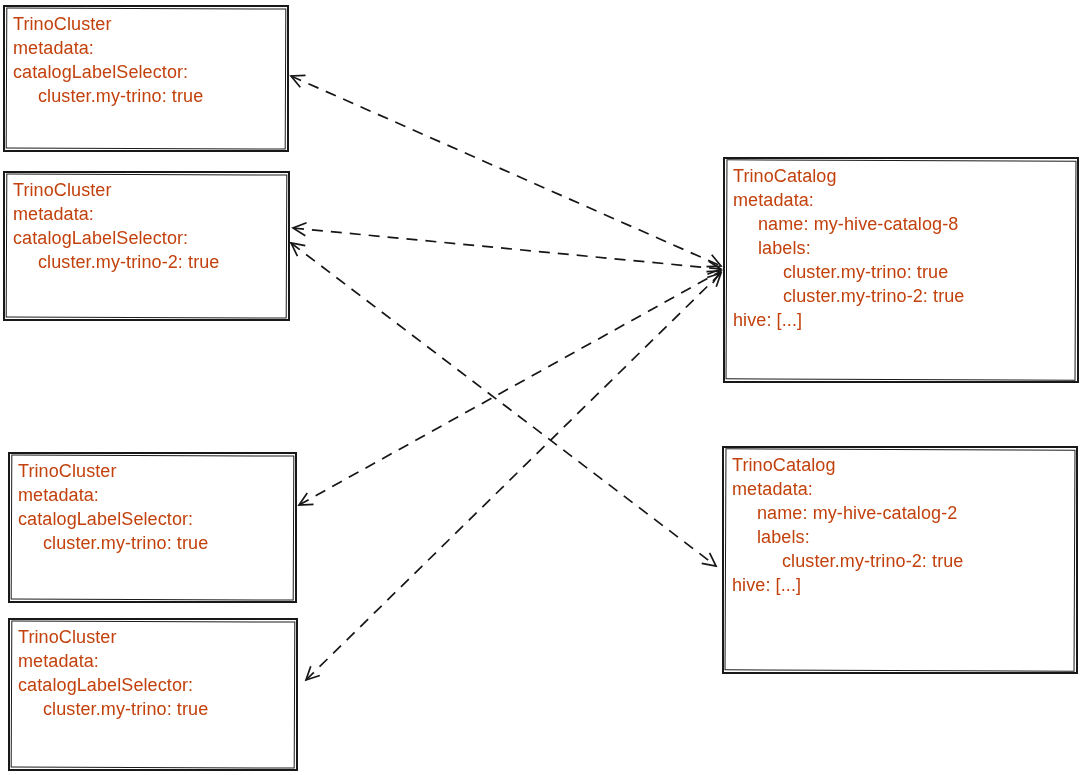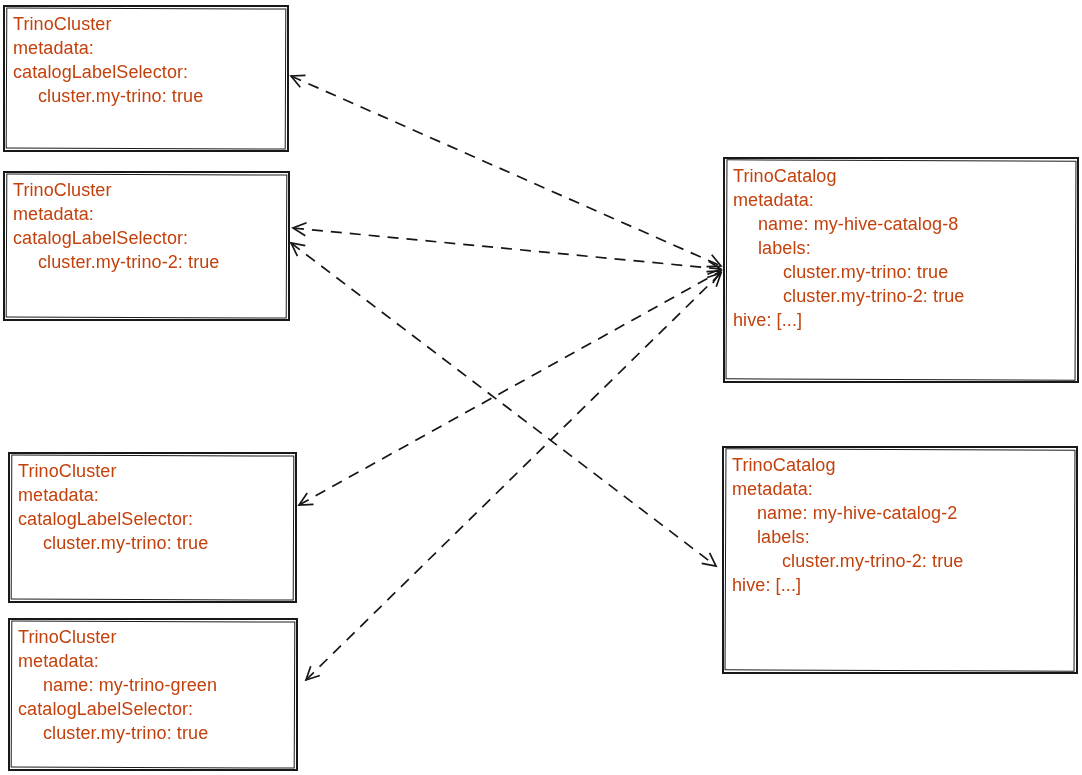--- a/index.html
+++ b/index.html
@@ -88,21 +88,20 @@
   <div class="box" id="box-cluster-3">
     <div class="ln">TrinoCluster</div>
     <div class="ln">metadata:</div>
     <div class="ln">catalogLabelSelector:</div>
     <div class="ln i1">cluster.my-trino: true</div>
   </div>
 
   <div class="box" id="box-cluster-4">
     <div class="ln">TrinoCluster</div>
     <div class="ln">metadata:</div>
-    <div class="ln i1">name: my-trino-green</div>
     <div class="ln">catalogLabelSelector:</div>
     <div class="ln i1">cluster.my-trino: true</div>
   </div>
 
   <div class="box" id="box-catalog-1">
     <div class="ln">TrinoCatalog</div>
     <div class="ln">metadata:</div>
     <div class="ln i1">name: my-hive-catalog-8</div>
     <div class="ln i1">labels:</div>
     <div class="ln i2">cluster.my-trino: true</div>

